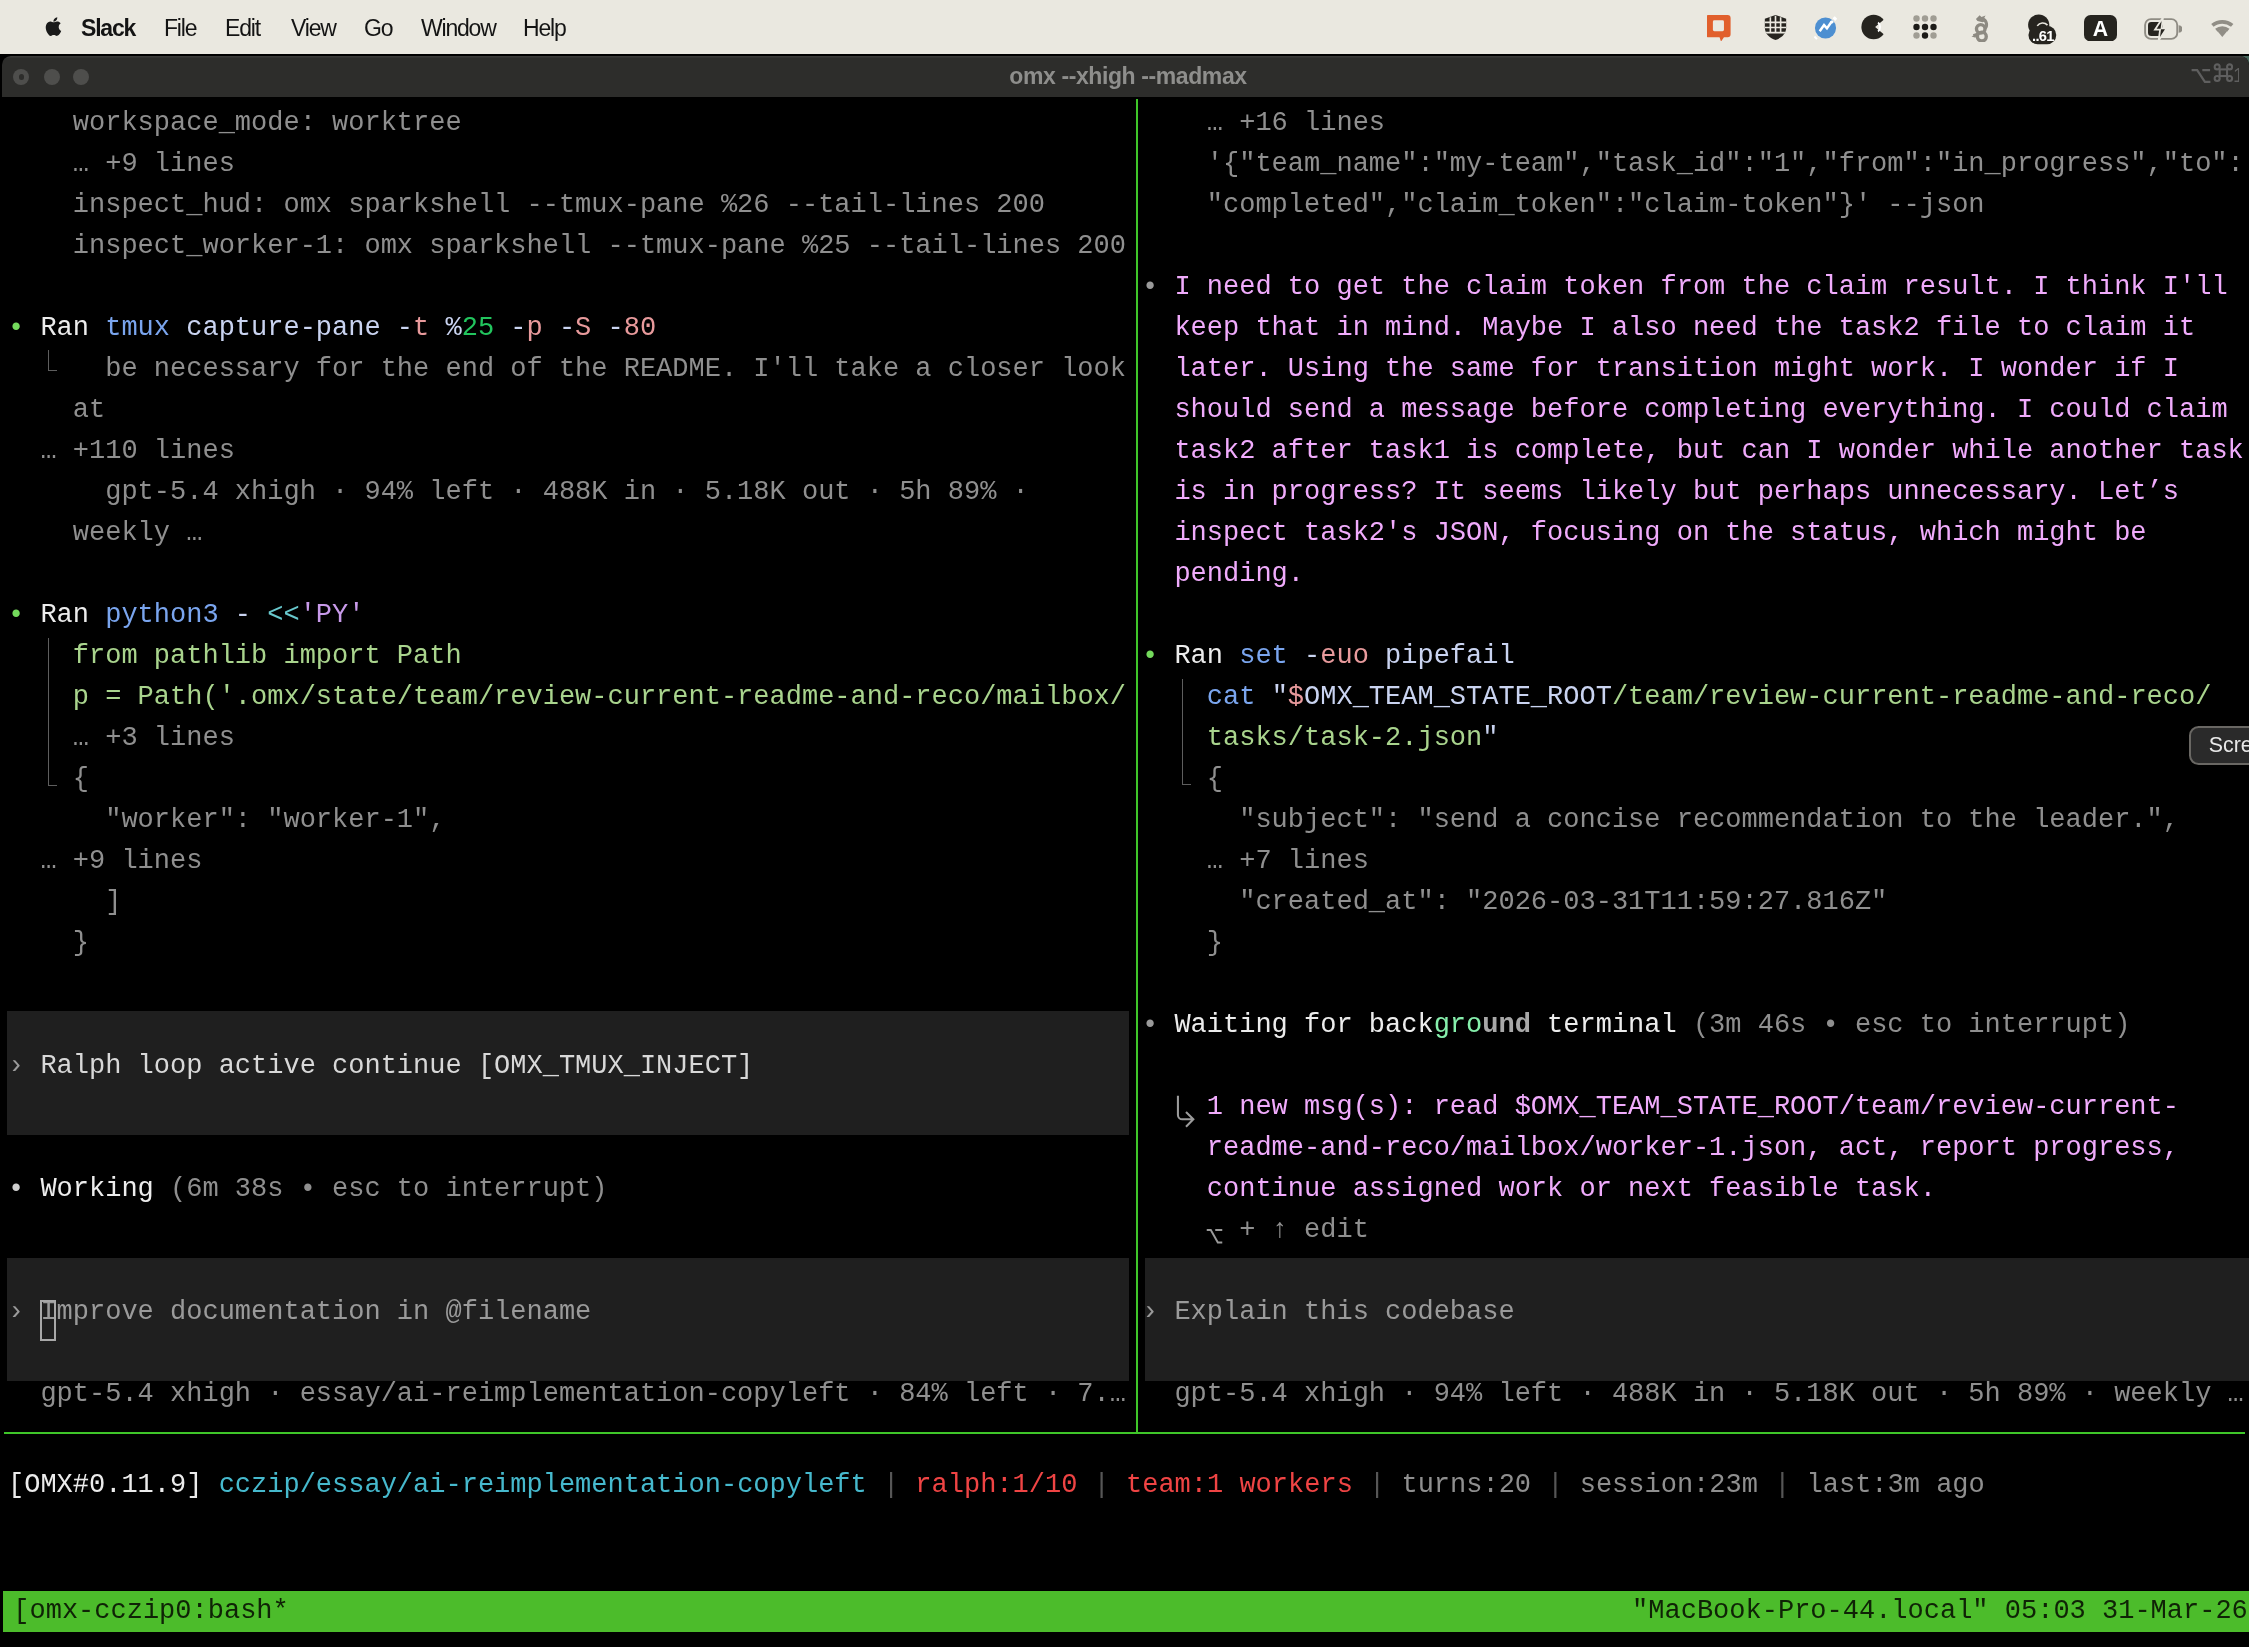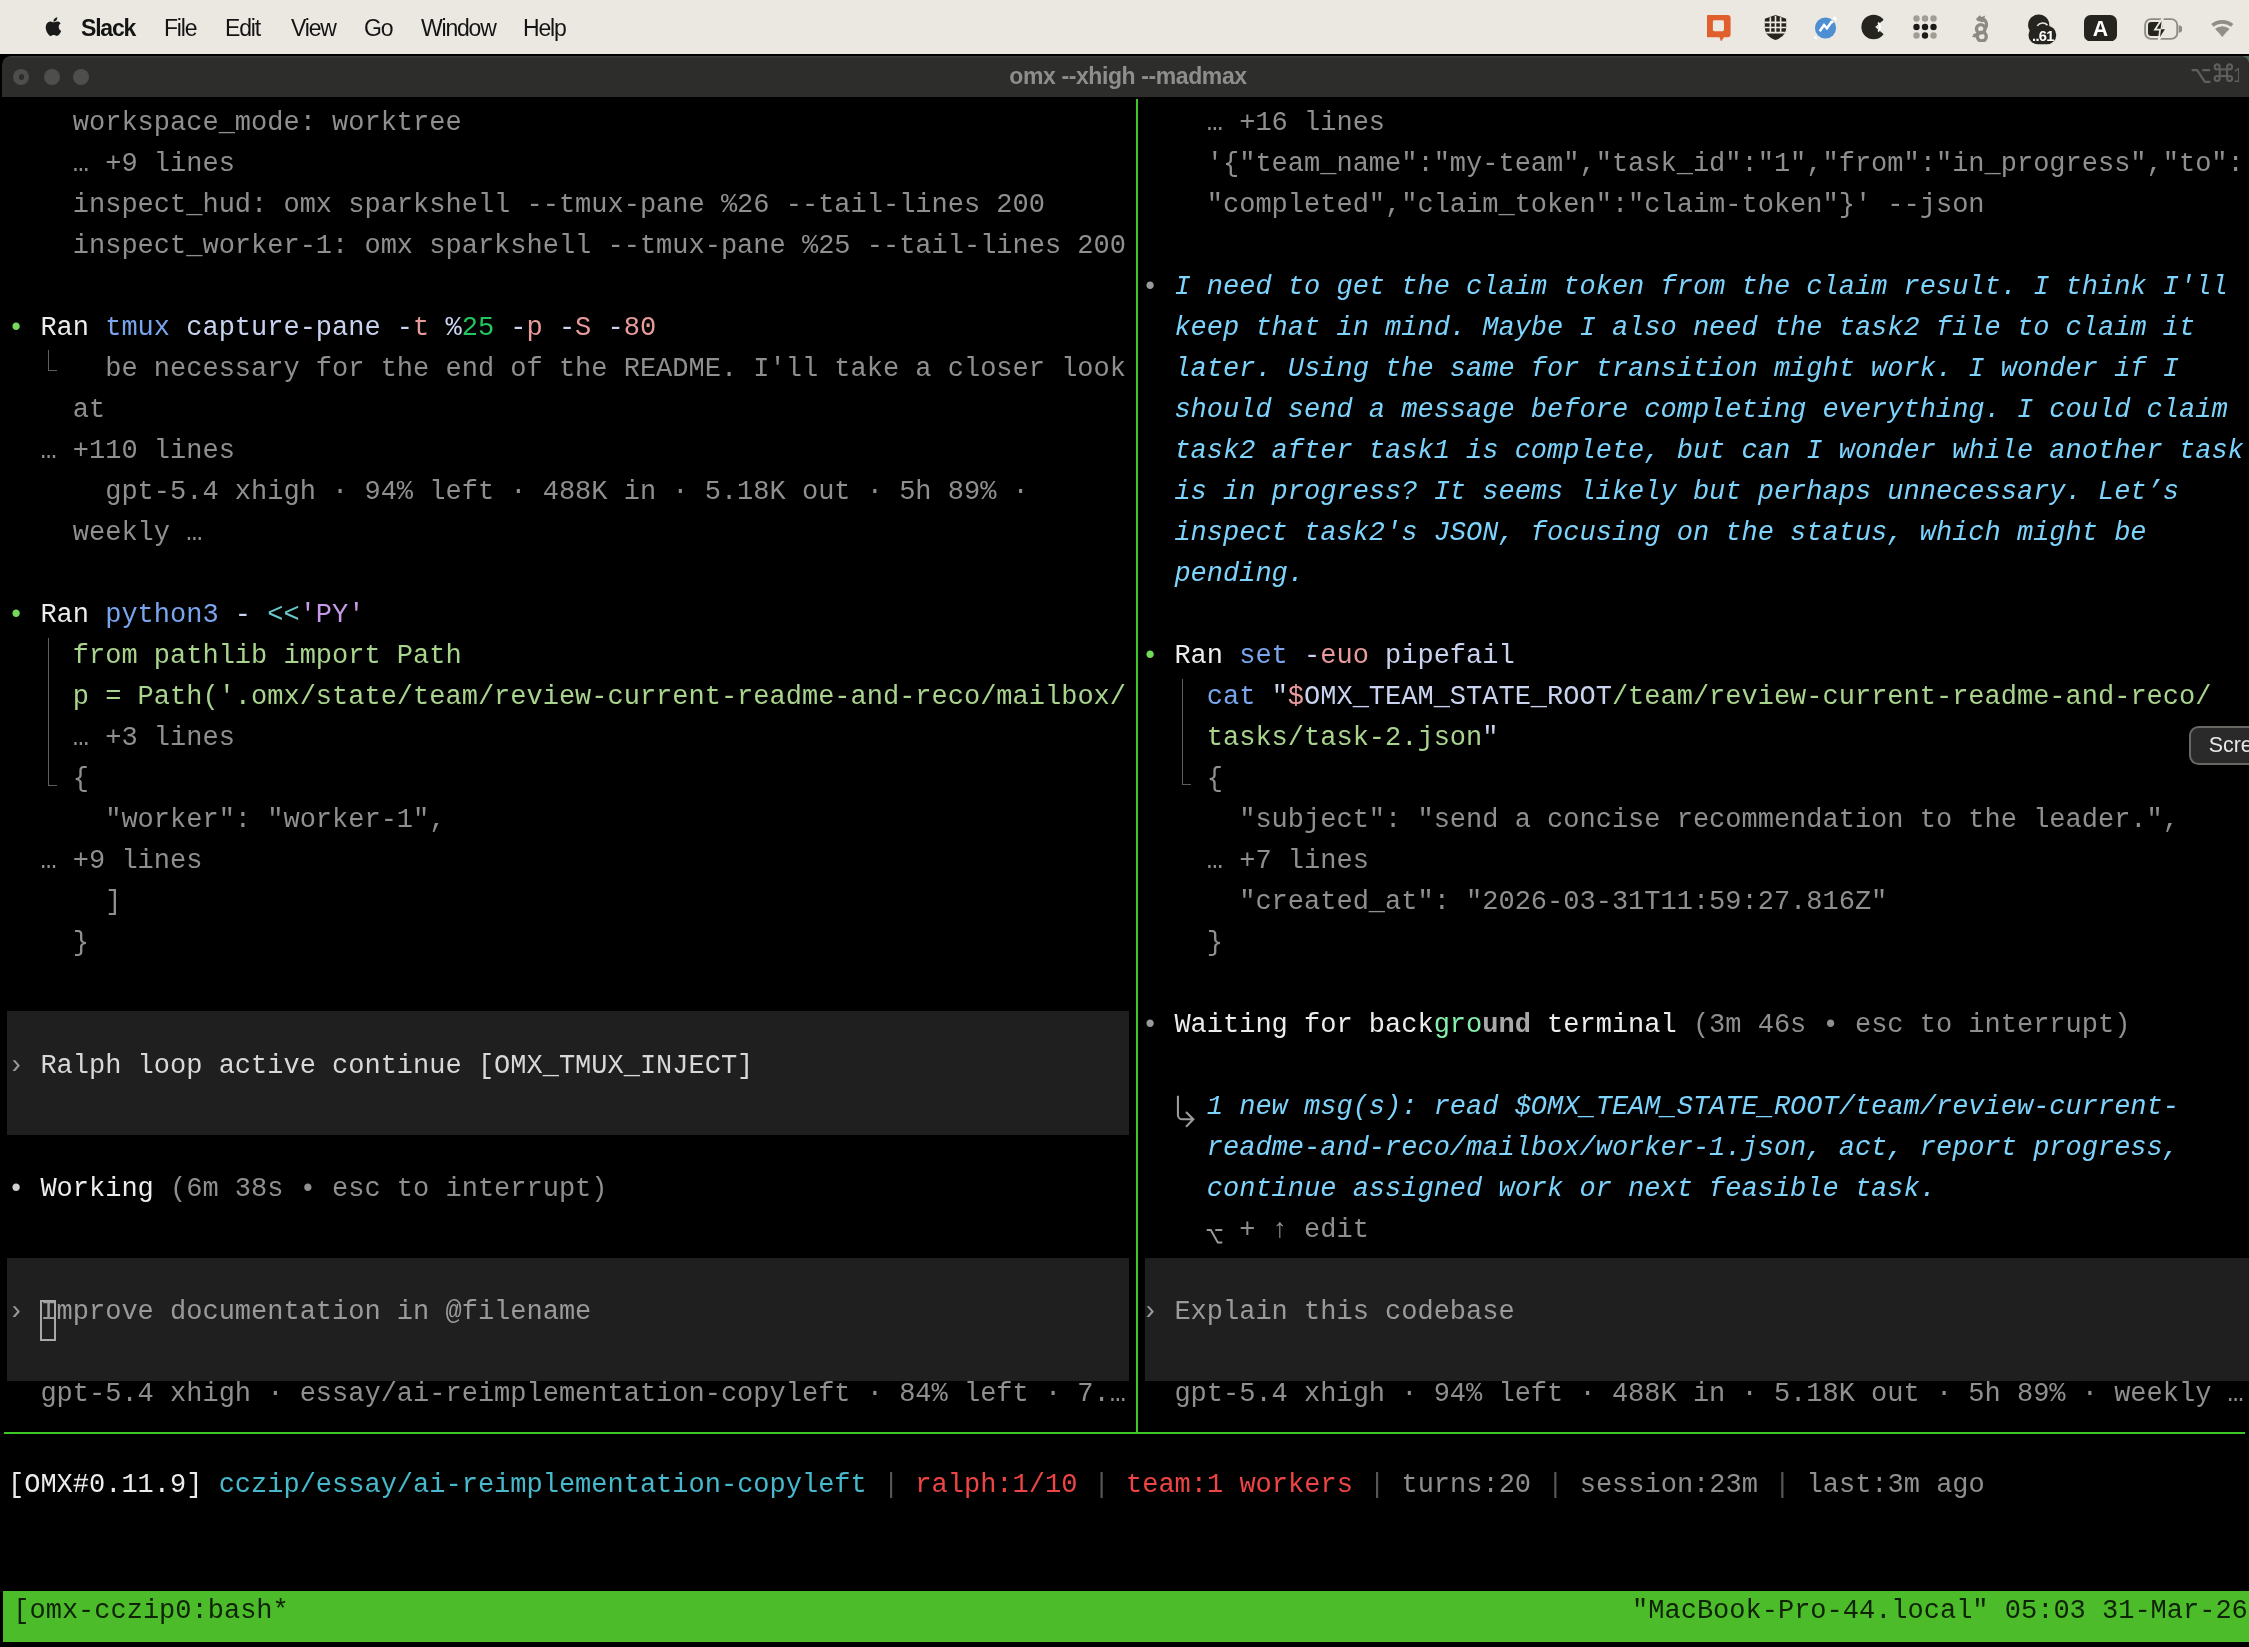--- a/index.html
+++ b/index.html
@@ -4,27 +4,27 @@
 html,body{width:2250px;height:1648px;background:#000;overflow:hidden;position:relative}
 .menubar{position:absolute;left:0;top:0;width:2250px;height:54px;background:#eae8e0}
 .mi{position:absolute;top:14.8px;font:400 23px "Liberation Sans",sans-serif;color:#141414;letter-spacing:-1.2px;white-space:pre}
 .window{position:absolute;left:1.5px;top:56px;width:2247px;height:1422px;background:#000;border-radius:8.9px 8.9px 0 0;overflow:hidden}
 .titlebar{position:absolute;left:0;top:0;width:100%;height:41px;background:#2d2d2b;box-shadow:inset 0 1.5px 0 rgba(255,255,255,.07)}
 .tl{position:absolute;top:12.5px;width:16px;height:16px;border-radius:50%;background:#4e4e4c}
 .title{position:absolute;left:3px;top:7.4px;width:100%;text-align:center;font:700 23px "Liberation Sans",sans-serif;color:#8e8e8c;letter-spacing:-0.4px}
 .pane{position:absolute;font:27px/41px "Liberation Mono",monospace;color:#8f8f8f;white-space:pre;z-index:3}
 .box{position:absolute;background:#1f1f1f;z-index:1}
 .gb{color:#74da5c}.wb{color:#ececec;font-weight:400}.b{color:#7aa5ee}.l{color:#c9d3f0}
-.s{color:#e89a9c}.o{color:#22c55e}.p{color:#c89aea}.t{color:#68c8cd}.gr{color:#a9d48d}.pr{color:#9a9a9a}.bt{color:#d8d8d8}.i{font-style:italic;color:#7dd3fc}
+.s{color:#e89a9c}.o{color:#22c55e}.p{color:#c89aea}.t{color:#68c8cd}.gr{color:#a9d48d}.pr{color:#9a9a9a}.bt{color:#d8d8d8}.i{color:#f0abfc}
 .cy{color:#46b9cd}.sg{color:#ef4444}.sep{color:#565656}
 .d1{color:#86efac;font-weight:400}.d2{color:#a8a8a8;font-weight:700}.wd{color:#cfcfcf}
 .vline{position:absolute;left:1136px;top:99px;width:1.8px;height:1334px;background:#3fc629;z-index:2}
 .hline{position:absolute;left:4.4px;top:1432px;width:2241px;height:1.8px;background:#3fc629;z-index:2}
 .cursor{position:absolute;left:40px;top:1300px;width:16px;height:41px;border:2.2px solid #a8a8a8;z-index:4}
-.tmuxbar{position:absolute;left:3px;top:1591px;width:2247px;height:51px;background:#4cbc2b;z-index:3;font:27px/41px "Liberation Mono",monospace;color:#0f2306}
+.tmuxbar{position:absolute;left:3px;top:1591px;width:2247px;height:41px;background:#4cbc2b;z-index:3;font:27px/41px "Liberation Mono",monospace;color:#0f2306}
 .tmuxleft{position:absolute;left:10.3px;top:0}
 .tmuxright{position:absolute;right:2.2px;top:0}
 .pill{position:absolute;left:2189px;top:726px;width:70px;height:39px;background:#2a2a2a;border:2.2px solid #696763;border-radius:9.6px;z-index:5;font:21.4px/35px "Liberation Sans",sans-serif;color:#e8e8e8;padding-left:17.7px}
 .ic{position:absolute;top:0;left:0}
 </style></head>
 <body>
 <div class="menubar">
   <svg class="ic" style="left:44px;top:15.5px" width="19" height="22" viewBox="0 0 24 27">
       <path fill="#1a1a1a" d="M12.15 7.65c-.95 0-2.42-1.08-3.96-1.04-2.04.03-3.91 1.18-4.96 3.01-2.12 3.68-.55 9.1 1.52 12.09 1.01 1.45 2.21 3.09 3.79 3.04 1.52-.07 2.09-.99 3.94-.99 1.83 0 2.35.99 3.96.95 1.64-.03 2.68-1.48 3.68-2.95 1.16-1.69 1.64-3.33 1.66-3.42-.04-.01-3.18-1.22-3.22-4.86-.03-3.04 2.48-4.49 2.6-4.56-1.43-2.09-3.62-2.32-4.39-2.38-2-.16-3.68 1.09-4.61 1.09zM15.53 5.08c.84-1.01 1.4-2.43 1.25-3.83-1.21.05-2.66.81-3.53 1.82-.78.9-1.45 2.34-1.27 3.71 1.34.1 2.71-.69 3.56-1.7z"></path>
     </svg>

